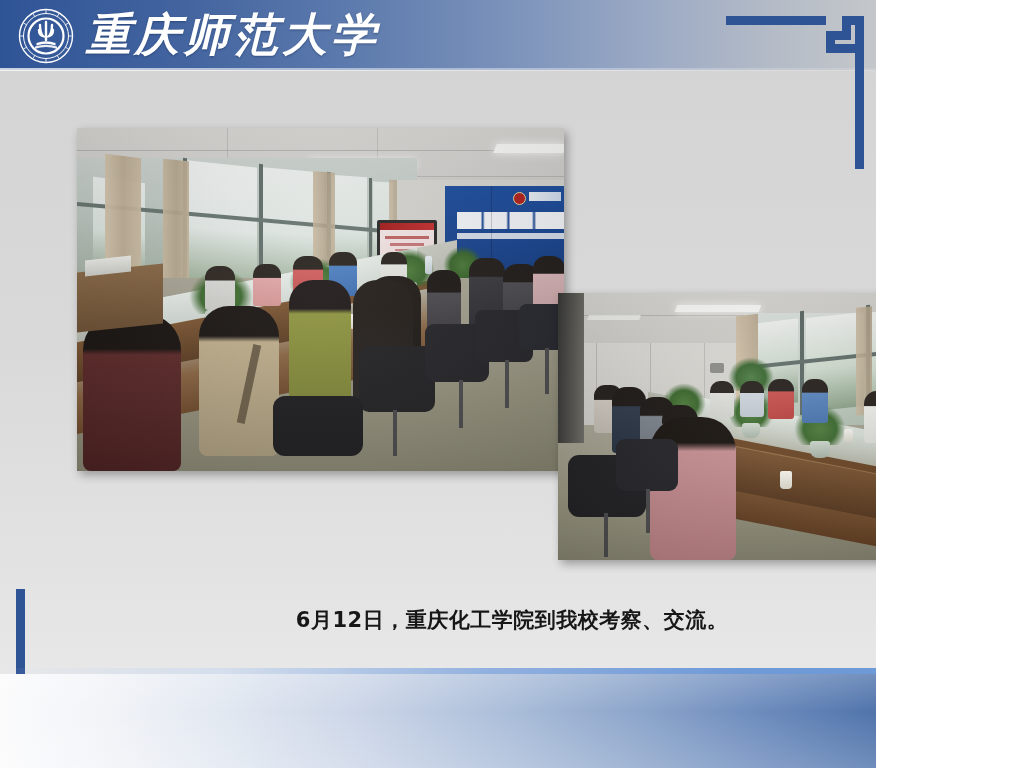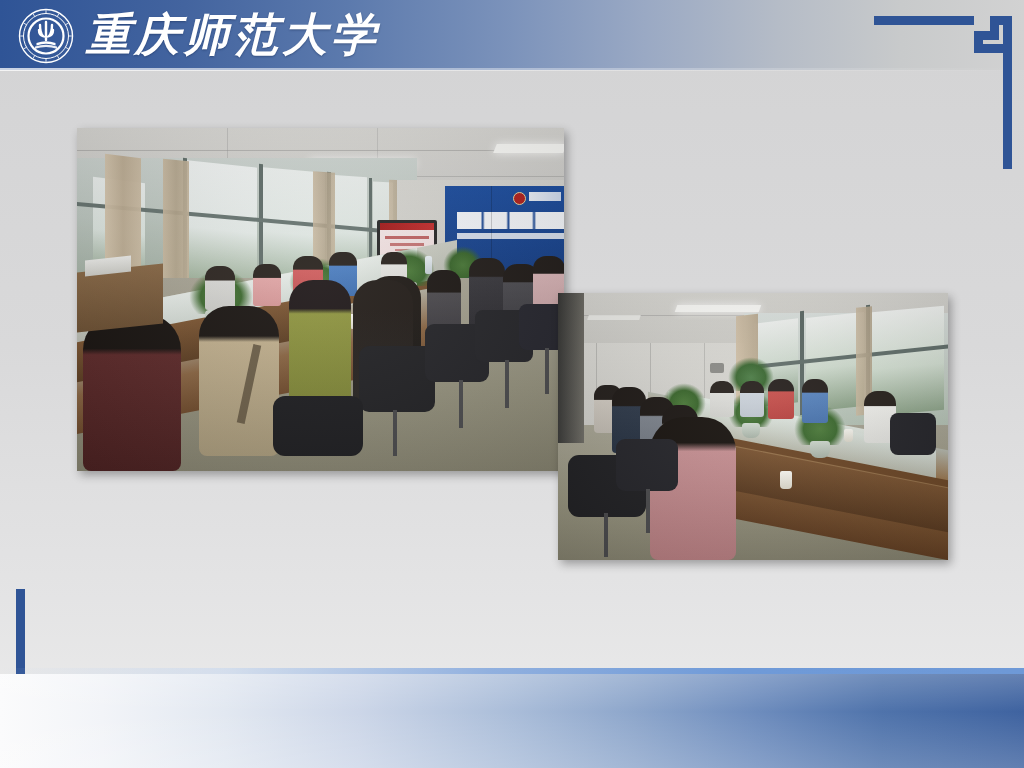--- a/index.html
+++ b/index.html
@@ -2,21 +2,21 @@
 <html><head>
 <meta charset="utf-8">
 <style>
   html, body {
     margin: 0;
     padding: 0;
     background: #ffffff;
   }
   #slide {
     position: relative;
-    width: 1024px;
+    width: 876px;
     height: 768px;
     overflow: hidden;
     background: linear-gradient(180deg, #d3d3d4 0%, #d9d9da 45%, #e3e3e4 75%, #ececec 100%);
     font-family: "Liberation Sans", "DejaVu Sans", sans-serif;
   }
 
   
   #header-band {
     position: absolute;
     left: 0; top: 0;
@@ -357,18 +357,19 @@
       <div class="ph" style="left:332px;top:120px;width:46px;height:42px;background:#26262b;border-radius:8px;"></div>
       <div class="ph" style="left:46px;top:220px;width:4px;height:44px;background:#4a4a4c;"></div>
       <div class="ph" style="left:88px;top:196px;width:4px;height:44px;background:#4c4c4e;"></div>
 
       <div class="ph" style="left:0;top:0;width:26px;height:150px;background:linear-gradient(90deg,#3a3a38,#6f6d66);"></div>
 
       <div class="ph" style="left:0;top:0;width:390px;height:267px;background:radial-gradient(ellipse at 50% 45%, rgba(255,255,255,.05) 0%, rgba(0,0,0,.13) 100%);"></div>
     </div>
   </div>
 
+  <div id="caption">6月12日，重庆化工学院到我校考察、交流。</div>
 
   <div id="bottom-accent"></div>
   <div id="bottom-band"></div>
   <div id="bottom-band-shade"></div>
 
 </div>
 
 </body></html>

